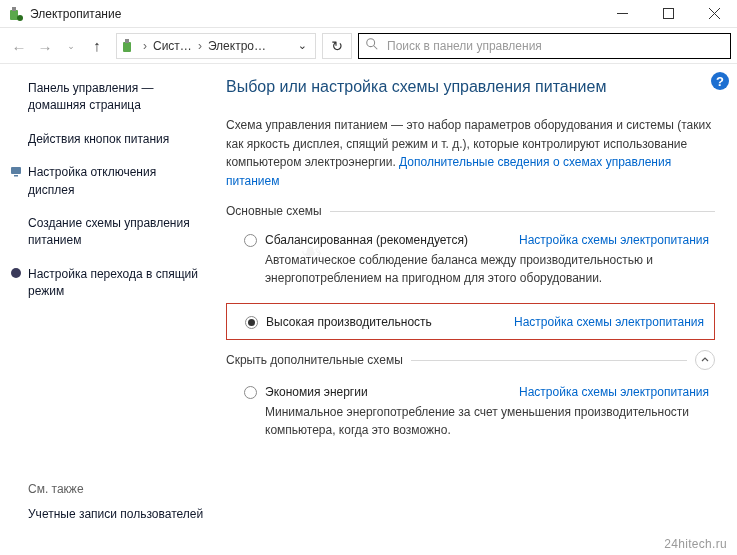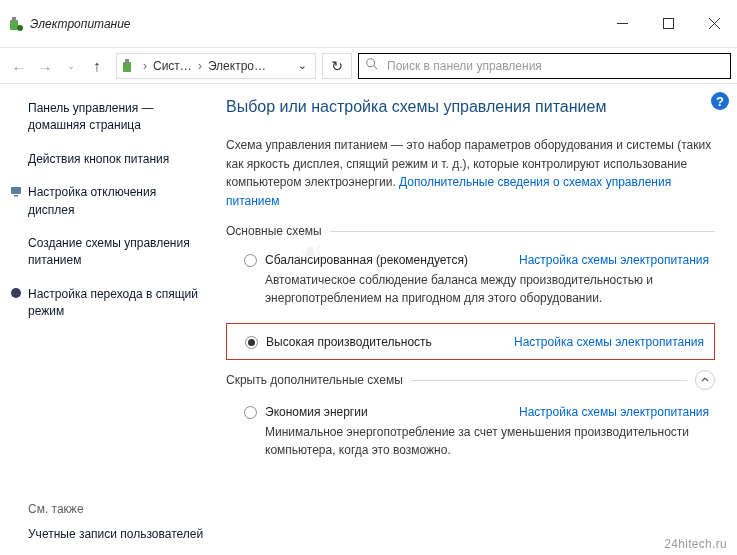--- a/index.html
+++ b/index.html
@@ -8,26 +8,25 @@
       font-size: 12px;
       color: #222;
       background: #fff;
       width: 737px;
       height: 555px;
       overflow: hidden;
       position: relative;
     }
     
     .titlebar {
-      height: 48px;
+      height: 28px;
       display: flex;
       align-items: center;
       padding-left: 8px;
       border-bottom: 1px solid #e6e6e6;
-      font-style: italic;
     }
     .titlebar .app-icon {
       width: 16px;
       height: 16px;
       margin-right: 6px;
     }
     .titlebar .title {
       flex: 1;
       font-size: 12px;
       color: #222;

